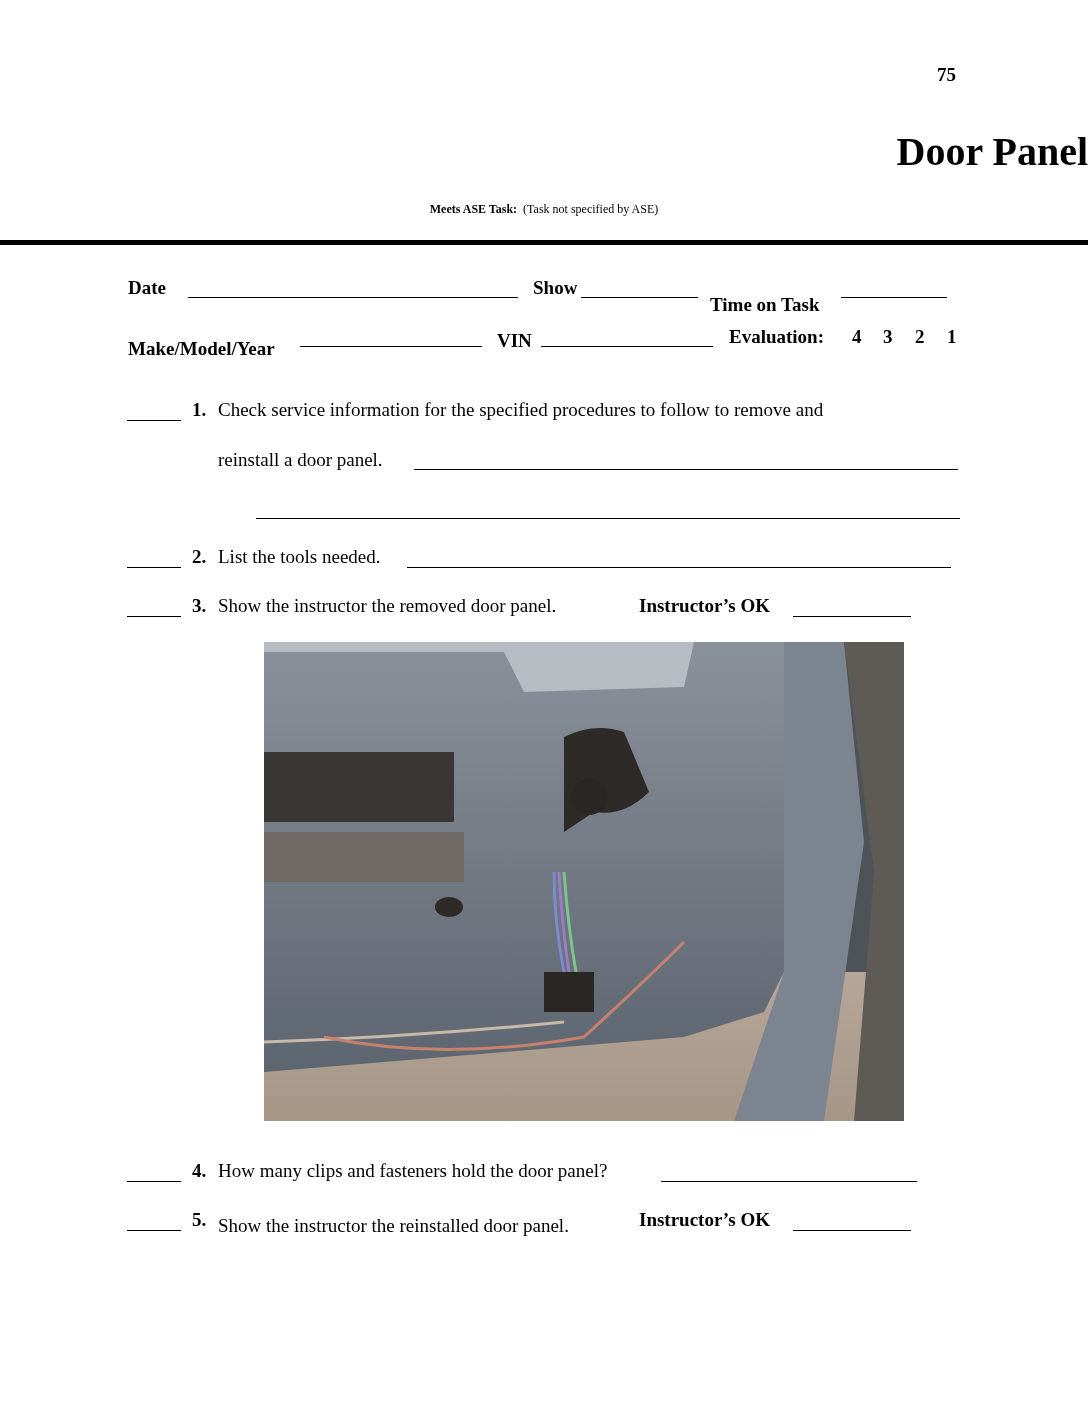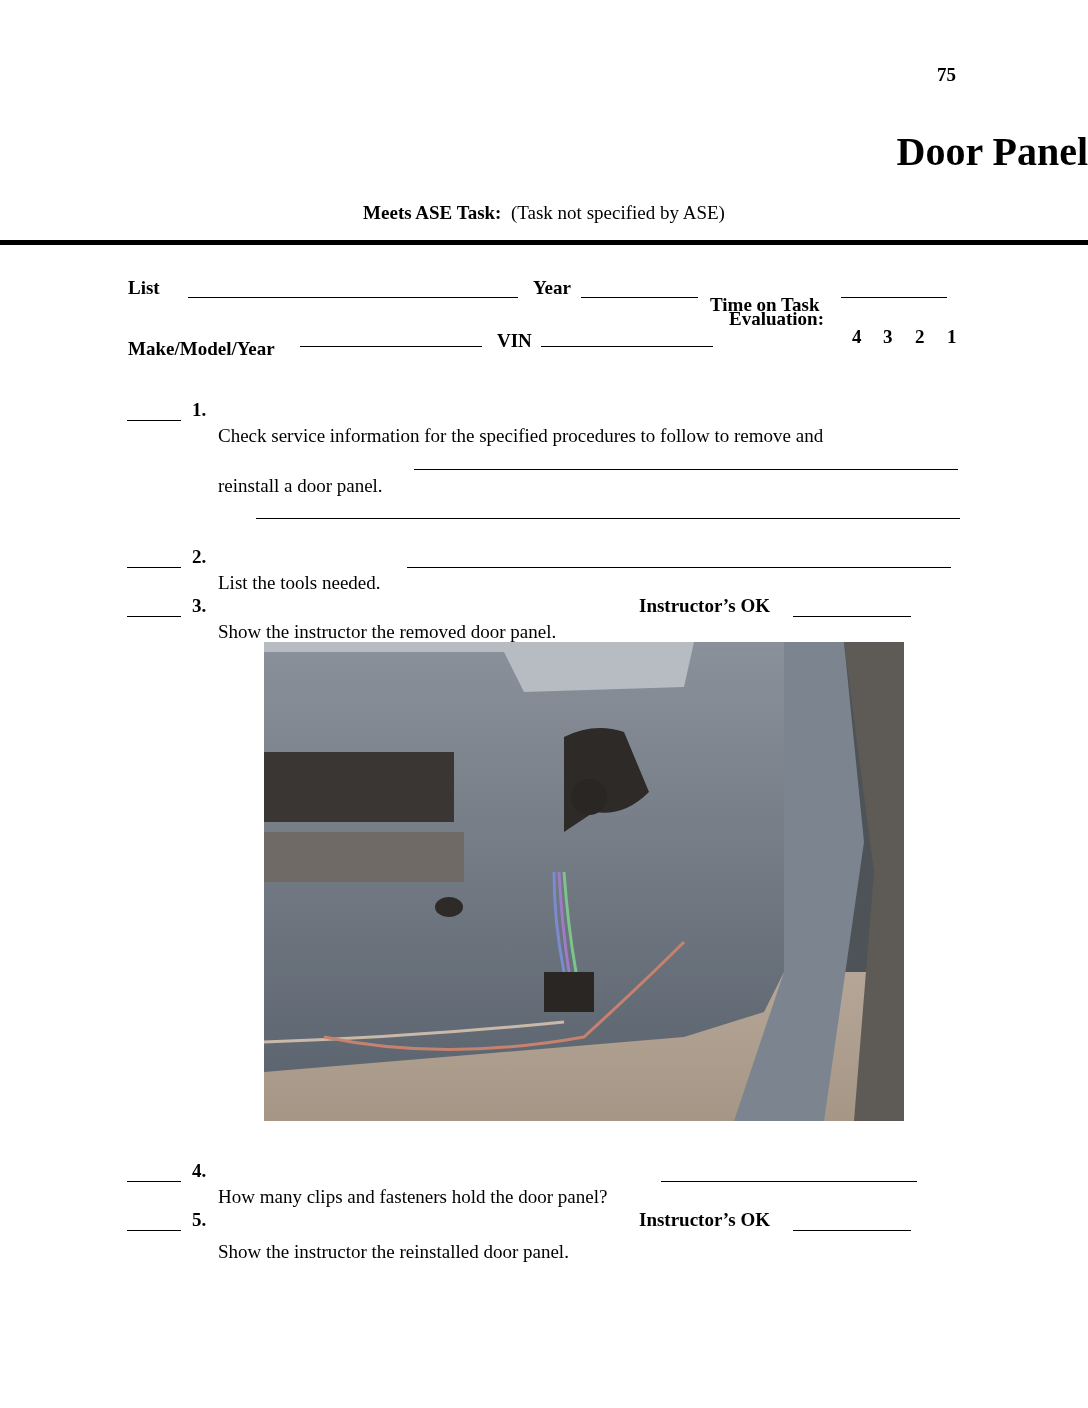--- a/index.html
+++ b/index.html
@@ -1,52 +1,52 @@
 <!DOCTYPE html>
 <html><head>
 <meta charset="utf-8">
 <style>
   html, body { margin: 0; padding: 0; background: #ffffff; }
   body { width: 1088px; height: 1408px; position: relative; overflow: hidden;
          font-family: "Liberation Serif", "DejaVu Serif", serif; color: #000; }
   .abs { position: absolute; }
   .page-num { left: 937px; top: 64px; font-size: 19px; font-weight: bold; }
   .title { left: 0; width: 1088px; top: 128px; text-align: right; font-size: 40px; font-weight: bold; }
-  .subtitle { left: 0; width: 1088px; top: 202px; text-align: center; font-size: 19px; }
+  .subtitle { left: 0; width: 1088px; top: 202px; text-align: center; font-size: 12px; }
   .subtitle b { font-weight: bold; }
   .rule { left: 0; top: 240px; width: 1088px; height: 5px; background: #000; }
   .line { position: absolute; border-bottom: 1.5px solid #000; height: 0; }
   .lbl { font-size: 19px; font-weight: bold; white-space: nowrap; }
-  .txt { font-size: 19px; white-space: nowrap; margin-top: 26px; }
+  .txt { font-size: 19px; white-space: nowrap; }
   .num { font-size: 19px; font-weight: bold; }
   .photo { left: 264px; top: 642px; width: 640px; height: 479px; overflow: hidden; }
 </style>
 </head>
 <body>
 
 <div class="abs page-num">75</div>
 <div class="abs title">Door Panel</div>
 <div class="abs subtitle">
   <b>Meets ASE Task:</b>&nbsp;
   <span>(Task not specified by ASE)</span>
 </div>
 <div class="abs rule"></div>
 
-<div class="abs lbl" style="left:128px; top:277px;">List</div>
+<div class="abs lbl" style="left:128px; top:277px;">Date</div>
 <div class="line" style="left:188px; top:297px; width:330px;"></div>
-<div class="abs lbl" style="left:533px; top:277px;">Year</div>
+<div class="abs lbl" style="left:533px; top:277px;">Show</div>
 <div class="line" style="left:581px; top:297px; width:117px;"></div>
 <div class="abs lbl" style="left:710px; top:294px;">Time on Task</div>
 <div class="line" style="left:841px; top:297px; width:106px;"></div>
 
 <div class="abs lbl" style="left:128px; top:338px;">Make/Model/Year</div>
 <div class="line" style="left:300px; top:346px; width:182px;"></div>
 <div class="abs lbl" style="left:497px; top:330px;">VIN</div>
 <div class="line" style="left:541px; top:346px; width:172px;"></div>
-<div class="abs lbl" style="left:729px; top:308px;">Evaluation:</div>
+<div class="abs lbl" style="left:729px; top:326px;">Evaluation:</div>
 <div class="abs lbl" style="left:852px; top:326px;">4</div>
 <div class="abs lbl" style="left:883px; top:326px;">3</div>
 <div class="abs lbl" style="left:915px; top:326px;">2</div>
 <div class="abs lbl" style="left:947px; top:326px;">1</div>
 
 <div class="line" style="left:127px; top:420px; width:54px;"></div>
 <div class="abs num" style="left:192px; top:399px;">1.</div>
 <div class="abs txt" style="left:218px; top:399px;">Check service information for the specified procedures to follow to remove and</div>
 <div class="abs txt" style="left:218px; top:449px;">reinstall a door panel.</div>
 <div class="line" style="left:414px; top:469px; width:544px;"></div>

